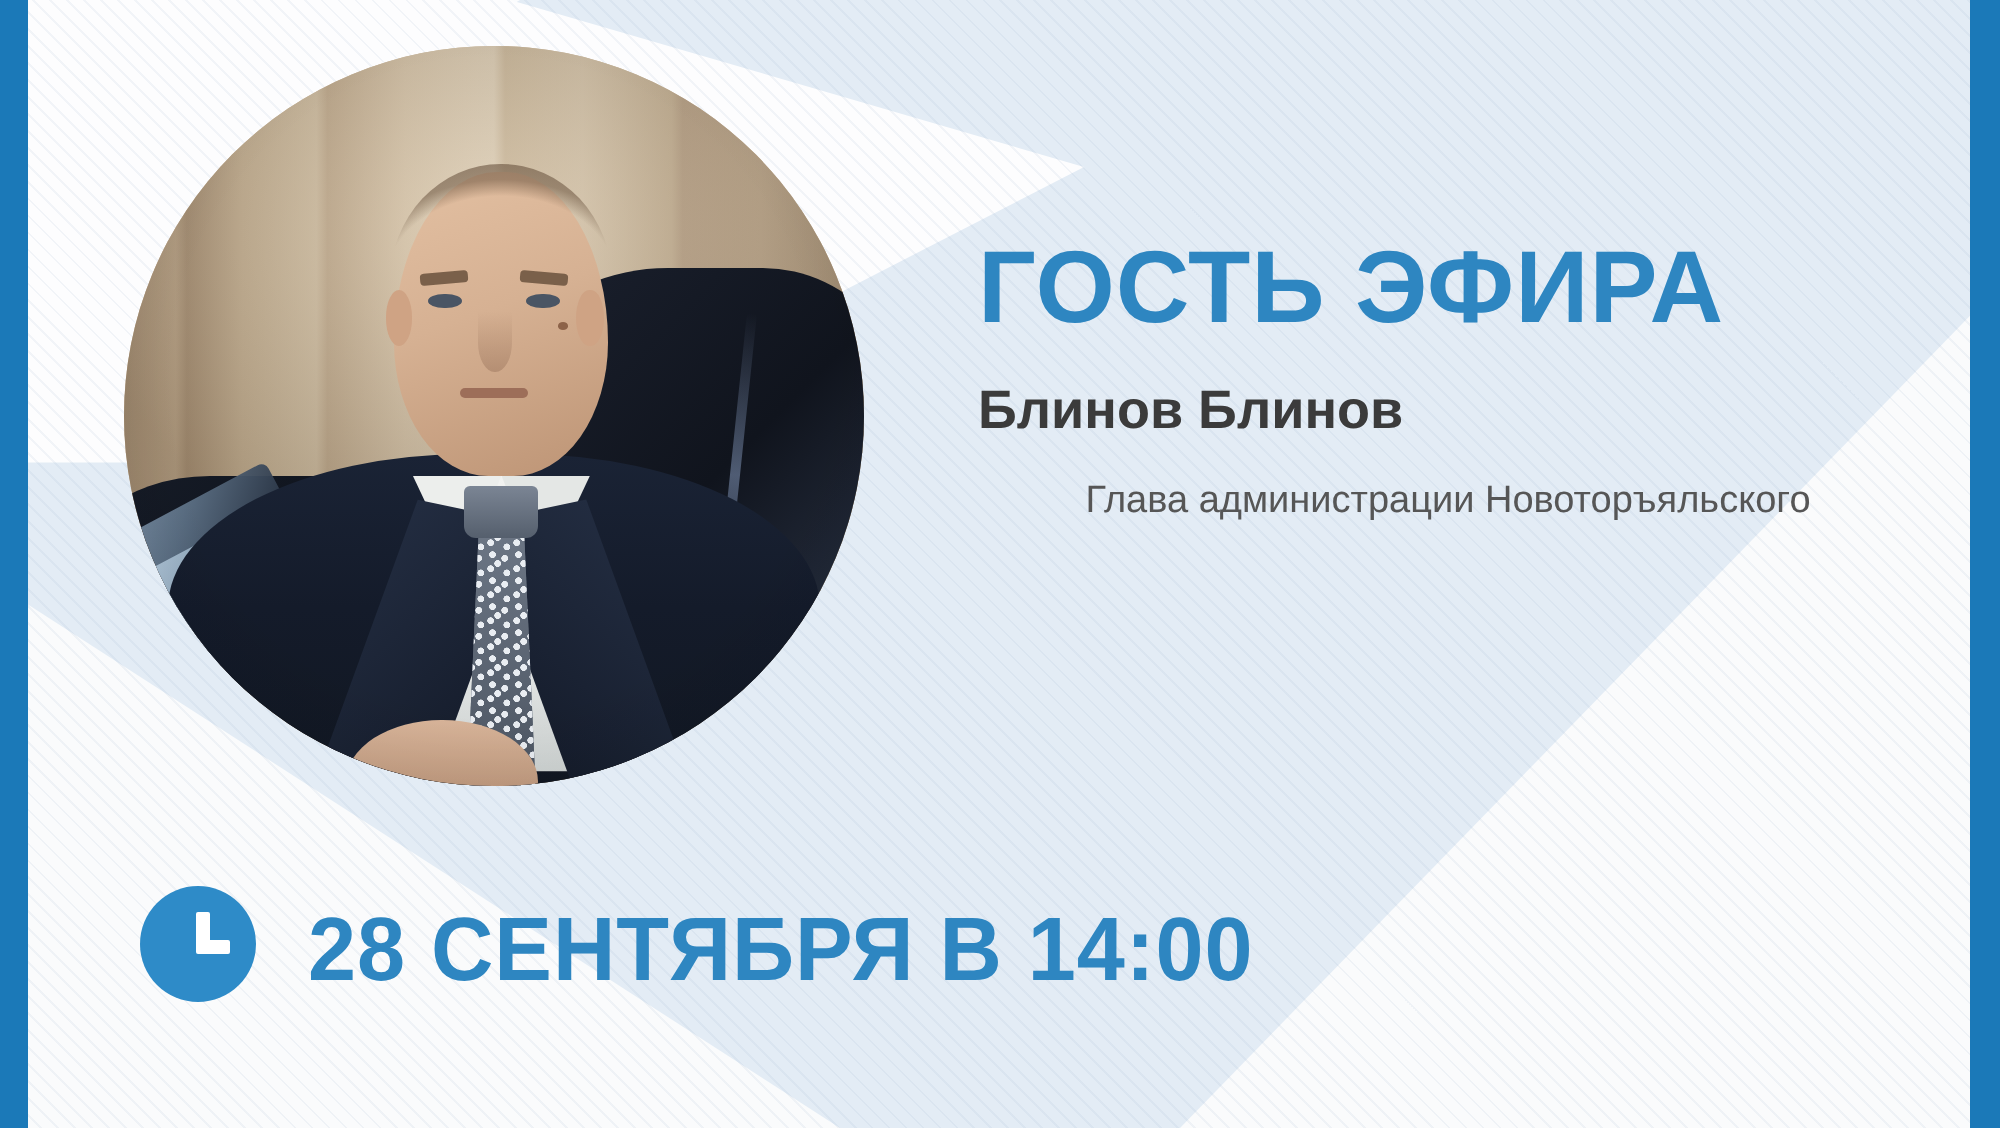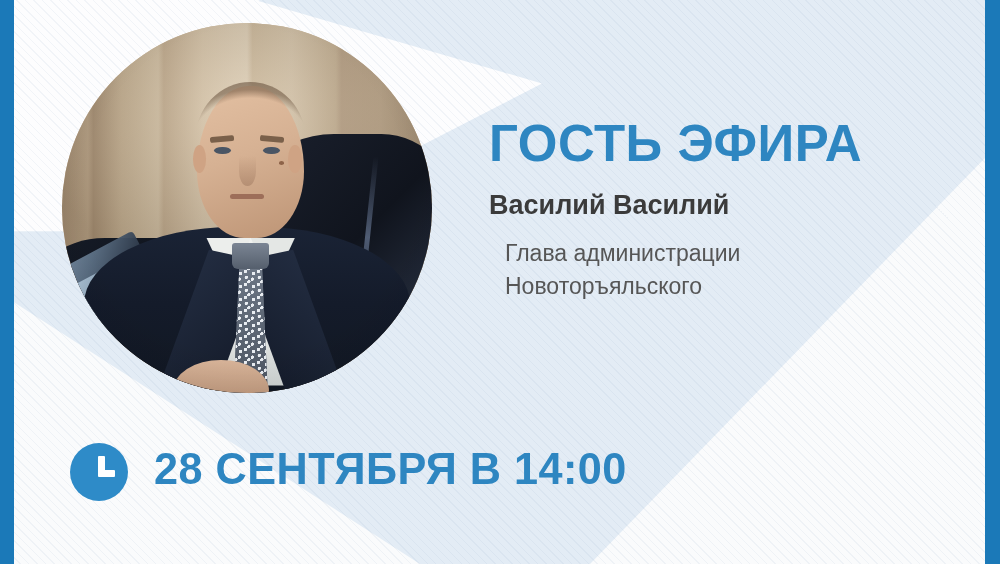--- a/index.html
+++ b/index.html
@@ -361,33 +361,34 @@
   }
   .guest-name {
     color: #3b3b3b;
     font-size: 27px;
     font-weight: 700;
     line-height: 1.1;
     margin: 0 0 16px 0;
   }
   .guest-role {
     color: #565656;
-    font-size: 23px;
+    font-size: 19px;
     font-weight: 400;
     line-height: 1.45;
-    margin: 16px;
+    margin: 1px;
+    text-align: center;
   }
 
   
   .date-strip {
     position: absolute;
     left: 70px;
     top: 443px;
     display: flex;
-    align-items: flex-start;
+    align-items: flex-end;
   }
   .clock-icon {
     position: relative;
     width: 58px;
     height: 58px;
     border-radius: 50%;
     background: #2e8bc8;
     flex: 0 0 auto;
   }
   .clock-hand-v {
@@ -461,21 +462,21 @@
     <div class="p-eye-l"></div>
     <div class="p-eye-r"></div>
     <div class="p-nose"></div>
     <div class="p-mouth"></div>
     <div class="p-mole"></div>
     <div class="p-vignette"></div>
   </div>
 
   <div class="text-block">
     <div class="headline">ГОСТЬ ЭФИРА</div>
-    <div class="guest-name">Василий Василий</div>
+    <div class="guest-name">Блинов Блинов</div>
     <div class="guest-role">
       <span>Глава администрации Новоторъяльского</span><br>
     </div>
   </div>
 
   <div class="date-strip">
     <div class="clock-icon">
       <div class="clock-hand-v"></div>
       <div class="clock-hand-h"></div>
     </div>

